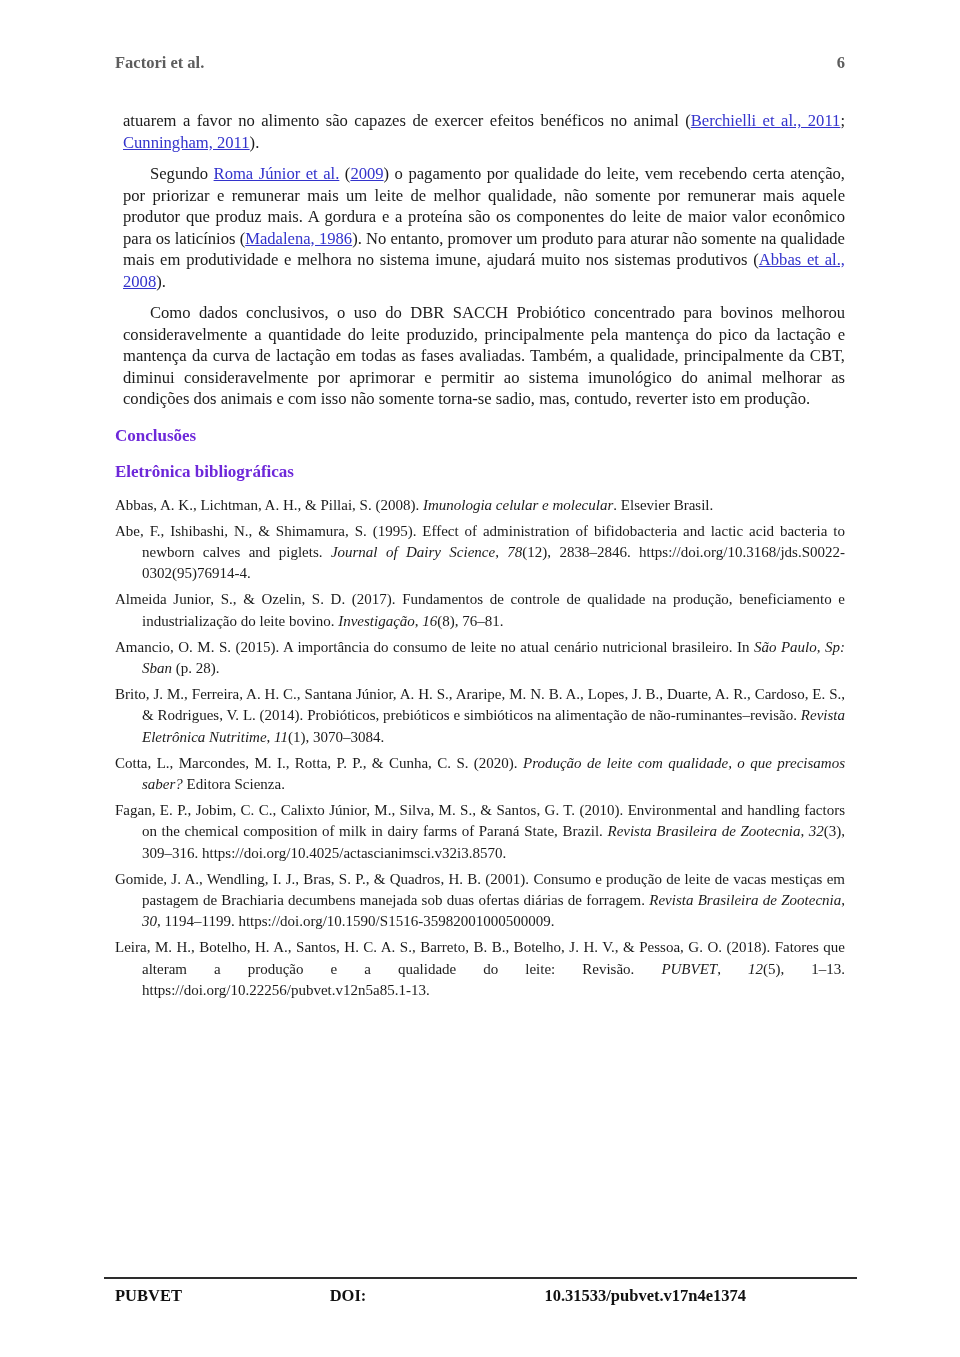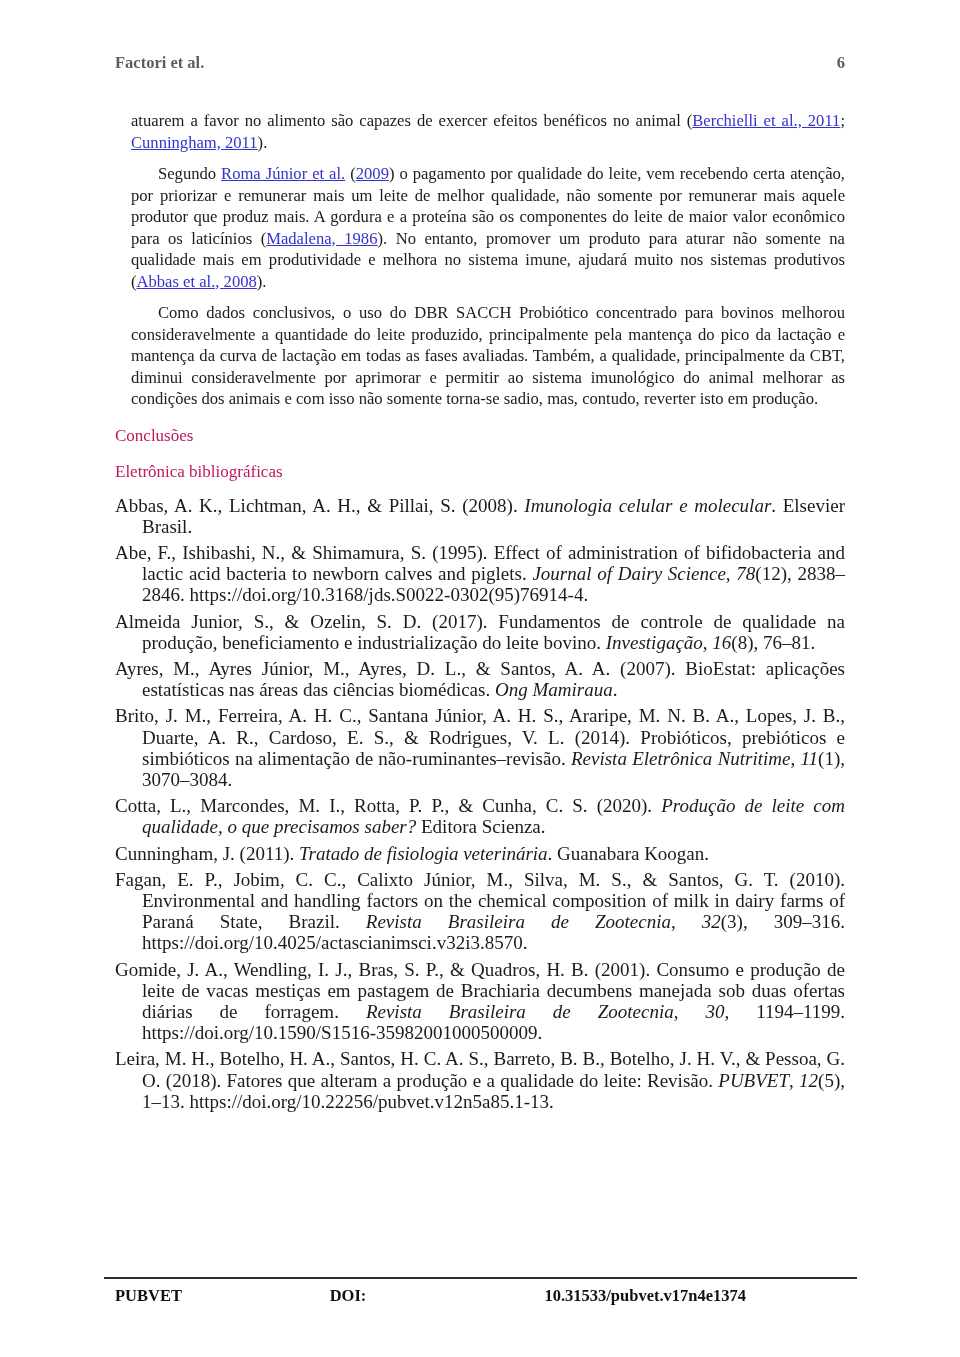--- a/index.html
+++ b/index.html
@@ -23,40 +23,40 @@
     font-weight: bold;
     color: #5d5d5d;
   }
   .content {
     position: absolute;
     top: 110px;
     left: 115px;
     width: 730px;
   }
   .para {
-    margin: 0 0 10px 16px;
+    margin: 0 0 10px 8px;
     font-size: 16.6px;
     line-height: 21.5px;
     text-align: justify;
     text-indent: 27px;
   }
   .para.no-indent { text-indent: 0; }
   .section-heading {
     font-size: 17px;
-    font-weight: normal;
-    color: #be185d;
+    font-weight: bold;
+    color: #6d28d9;
     margin: 15px 0 13px 0;
     line-height: 21px;
   }
   .refs { margin-top: 2px; }
   .ref {
     margin: 0 0 5px 0;
     padding-left: 27px;
     text-indent: -27px;
-    font-size: 19px;
+    font-size: 15px;
     line-height: 21.2px;
     text-align: justify;
   }
   .cite-link {
     color: #3333cc;
     text-decoration: underline;
     cursor: pointer;
   }
   .it { font-style: italic; }
   .footer-rule {
@@ -101,24 +101,23 @@
 
     <h2 class="section-heading">Conclusões</h2>
 
 
     <h2 class="section-heading">Eletrônica bibliográficas</h2>
 
     <div class="refs">
       <p class="ref"><span>Abbas, A. K., Lichtman, A. H., &amp; Pillai, S. (2008). </span><span class="it">Imunologia celular e molecular</span><span>. Elsevier Brasil.</span></p>
       <p class="ref"><span>Abe, F., Ishibashi, N., &amp; Shimamura, S. (1995). Effect of administration of bifidobacteria and lactic acid bacteria to newborn calves and piglets. </span><span class="it">Journal of Dairy Science</span><span>, </span><span class="it">78</span><span>(12), 2838–2846. https://doi.org/10.3168/jds.S0022-0302(95)76914-4.</span></p>
       <p class="ref"><span>Almeida Junior, S., &amp; Ozelin, S. D. (2017). Fundamentos de controle de qualidade na produção, beneficiamento e industrialização do leite bovino. </span><span class="it">Investigação</span><span>, </span><span class="it">16</span><span>(8), 76–81.</span></p>
-      <p class="ref"><span>Ayres, M., Ayres Júnior, M., Ayres, D. L., &amp; Santos, A. A. (2007). BioEstat: aplicações estatísticas nas áreas das ciências biomédicas. </span><span class="it">Ong Mamiraua</span><span>.</span></p>
+      <p class="ref"><span>Amancio, O. M. S. (2015). A importância do consumo de leite no atual cenário nutricional brasileiro. In </span><span class="it">São Paulo, Sp: Sban</span><span> (p. 28).</span></p>
       <p class="ref"><span>Brito, J. M., Ferreira, A. H. C., Santana Júnior, A. H. S., Araripe, M. N. B. A., Lopes, J. B., Duarte, A. R., Cardoso, E. S., &amp; Rodrigues, V. L. (2014). Probióticos, prebióticos e simbióticos na alimentação de não-ruminantes–revisão. </span><span class="it">Revista Eletrônica Nutritime</span><span>, </span><span class="it">11</span><span>(1), 3070–3084.</span></p>
       <p class="ref"><span>Cotta, L., Marcondes, M. I., Rotta, P. P., &amp; Cunha, C. S. (2020). </span><span class="it">Produção de leite com qualidade, o que precisamos saber?</span><span> Editora Scienza.</span></p>
-      <p class="ref"><span>Cunningham, J. (2011). </span><span class="it">Tratado de fisiologia veterinária</span><span>. Guanabara Koogan.</span></p>
       <p class="ref"><span>Fagan, E. P., Jobim, C. C., Calixto Júnior, M., Silva, M. S., &amp; Santos, G. T. (2010). Environmental and handling factors on the chemical composition of milk in dairy farms of Paraná State, Brazil. </span><span class="it">Revista Brasileira de Zootecnia</span><span>, </span><span class="it">32</span><span>(3), 309–316. https://doi.org/10.4025/actascianimsci.v32i3.8570.</span></p>
       <p class="ref"><span>Gomide, J. A., Wendling, I. J., Bras, S. P., &amp; Quadros, H. B. (2001). Consumo e produção de leite de vacas mestiças em pastagem de Brachiaria decumbens manejada sob duas ofertas diárias de forragem. </span><span class="it">Revista Brasileira de Zootecnia</span><span>, </span><span class="it">30</span><span>, 1194–1199. https://doi.org/10.1590/S1516-35982001000500009.</span></p>
       <p class="ref"><span>Leira, M. H., Botelho, H. A., Santos, H. C. A. S., Barreto, B. B., Botelho, J. H. V., &amp; Pessoa, G. O. (2018). Fatores que alteram a produção e a qualidade do leite: Revisão. </span><span class="it">PUBVET</span><span>, </span><span class="it">12</span><span>(5), 1–13. https://doi.org/10.22256/pubvet.v12n5a85.1-13.</span></p>
     </div>
 
   </div>
 
   <div class="footer-rule"></div>
 
   <div class="footer">

